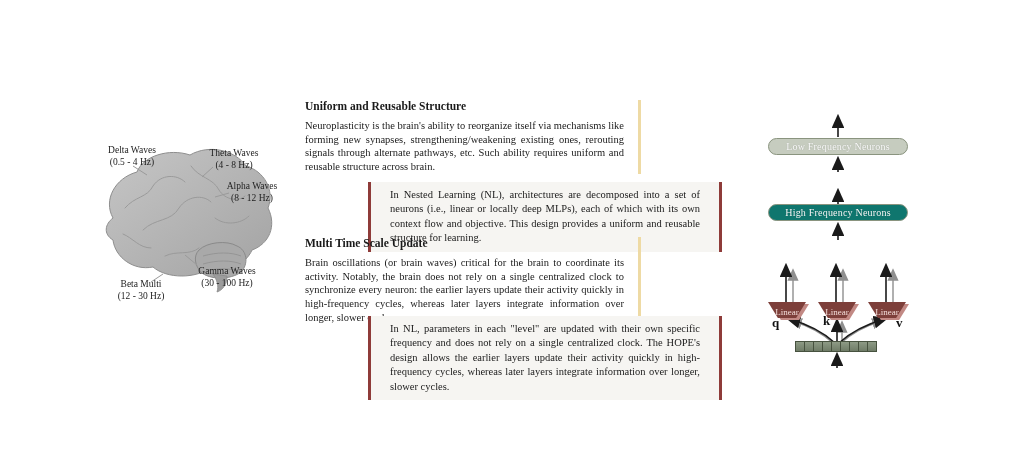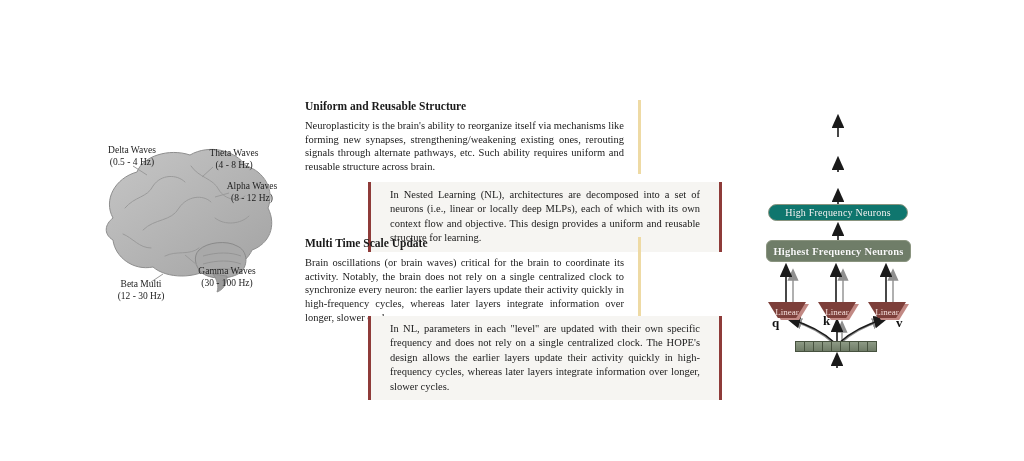--- a/index.html
+++ b/index.html
@@ -163,25 +163,25 @@
     <g stroke="#1a1a1a" stroke-width="1.6" fill="none">
       <path d="M786 303 L786 266" marker-end="url(#ah-black)"></path>
       <path d="M836 303 L836 266" marker-end="url(#ah-black)"></path>
       <path d="M886 303 L886 266" marker-end="url(#ah-black)"></path>
       <path d="M837 343 L837 321" marker-end="url(#ah-black)"></path>
       <path d="M835 343 C822 331 807 324 789 319" marker-end="url(#ah-black)"></path>
       <path d="M839 343 C852 331 867 324 885 319" marker-end="url(#ah-black)"></path>
     </g>
   </svg>
 
+  <div class="pill" style="top: 138px; background-color: rgb(198, 204, 191);">
+    <span>Low Frequency Neurons</span>
+  </div>
   <div class="pill" style="top: 204px; background-color: #0f766e;">
     <span>High Frequency Neurons</span>
-  </div>
-  <div class="pill highest" style="top: 240px; background-color: rgb(111, 125, 104);">
-    <span>Highest Frequency Neurons</span>
   </div>
 
   <div class="trap-back" style="left:771px;top:304px;"></div>
   <div class="trap-front" style="left:768px;top:302px;">
     <span>Linear</span>
   </div>
   <div class="trap-back" style="left:821px;top:304px;"></div>
   <div class="trap-front" style="left:818px;top:302px;">
     <span>Linear</span>
   </div>

